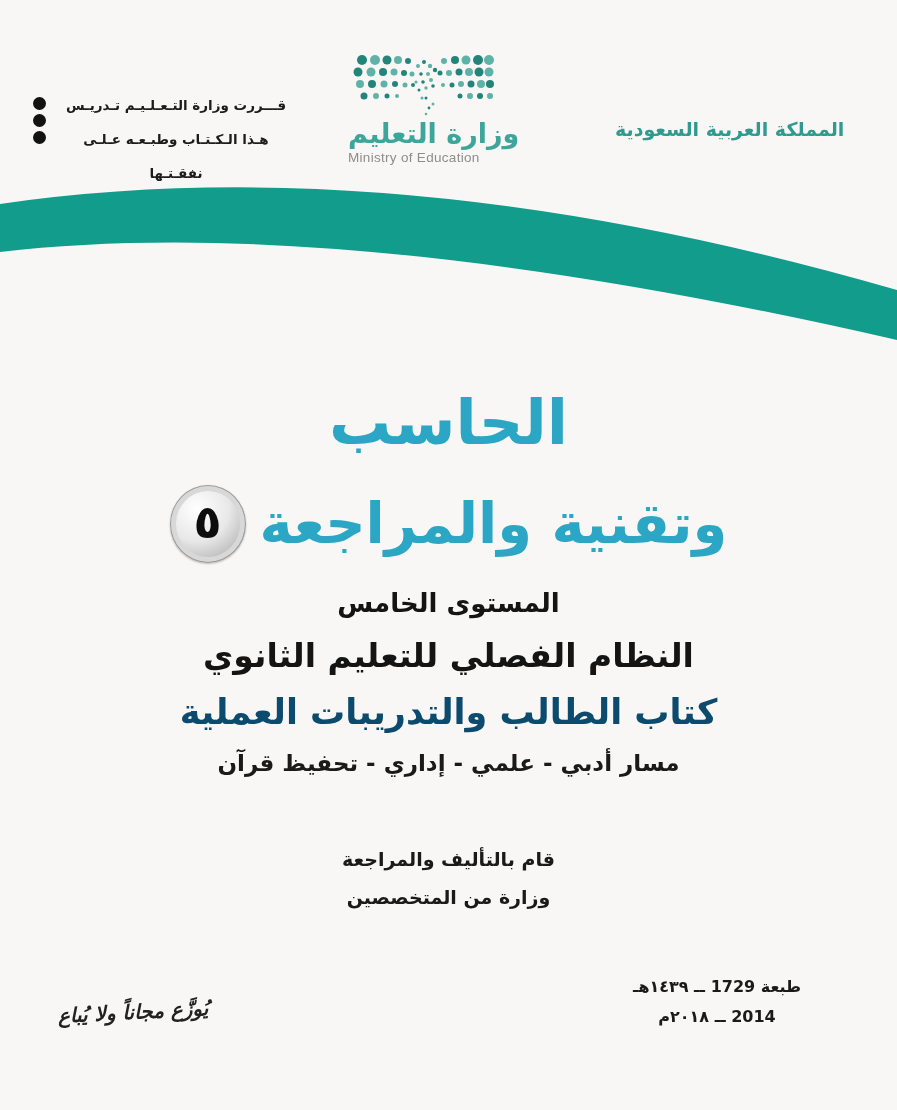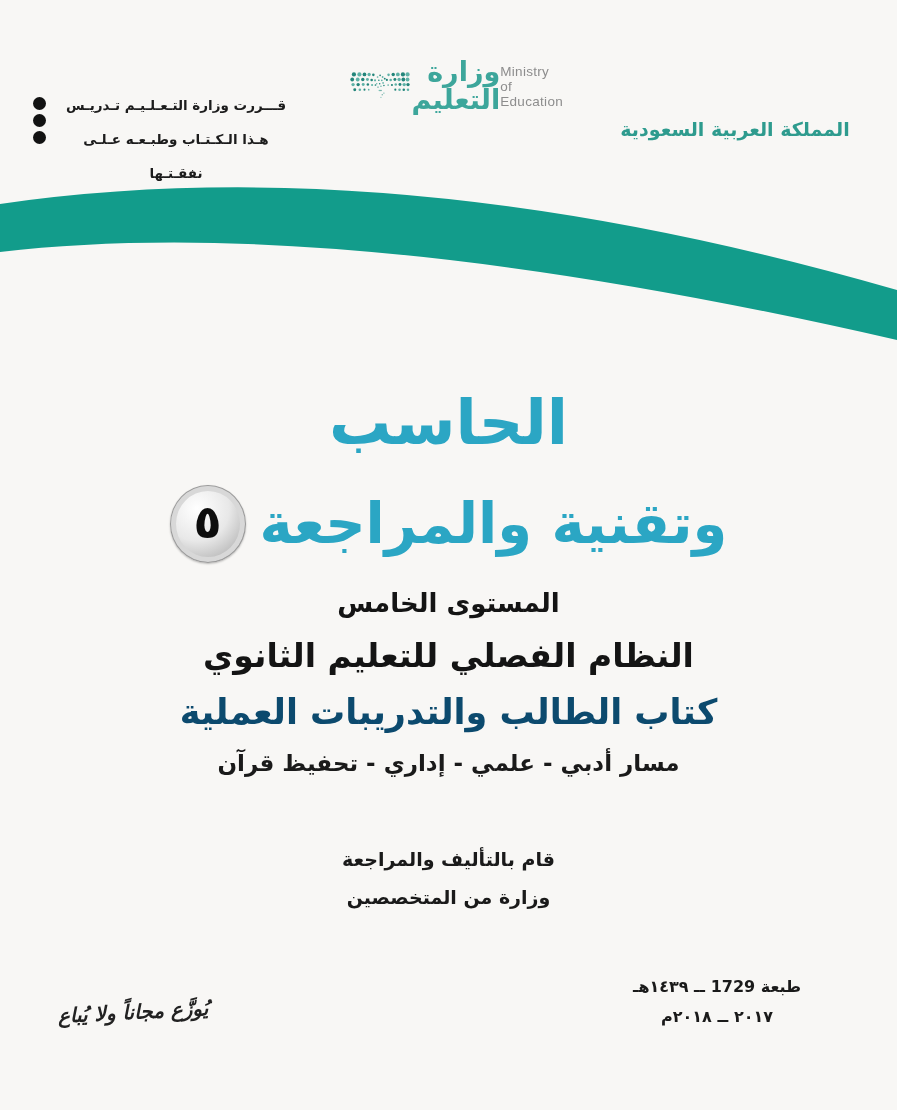--- a/index.html
+++ b/index.html
@@ -20,34 +20,34 @@
   }
   .decree-dots{
     position:absolute;top:97px;left:33px;width:14px;
     display:flex;flex-direction:column;gap:4px;
   }
   .decree-dots span{
     width:13px;height:13px;border-radius:50%;background:#121212;display:block;
   }
   .moe-logo{
     position:absolute;top:52px;left:348px;width:215px;
-    display:flex;flex-direction:row;align-items:center;
+    display:flex;flex-direction:column;align-items:flex-start;
   }
   .moe-logo .palm{width:150px;height:66px;}
   .moe-arabic{
     font-size:27px;font-weight:bold;color:#3da69b;direction:rtl;
     margin-top:2px;line-height:28px;
   }
   .moe-english{
     font-family:"Liberation Sans",sans-serif;
     font-size:13.5px;color:#8d8d8d;margin-top:2px;letter-spacing:.3px;
   }
   .country{
     position:absolute;top:118px;right:42px;width:240px;
-    direction:rtl;text-align:center;
+    direction:rtl;text-align:left;
     font-size:19px;font-weight:bold;color:#2e9b8e;
   }
   
   .swoosh{position:absolute;top:168px;left:0;}
   
   .t-main1{
     position:absolute;top:383px;left:0;width:100%;
     direction:rtl;text-align:center;
     font-size:62px;font-weight:bold;color:#2ba6c4;line-height:80px;
   }
@@ -216,18 +216,18 @@
   <div class="t-book">كتاب الطالب والتدريبات العملية</div>
   <div class="t-tracks">مسار أدبي - علمي - إداري -  تحفيظ قرآن</div>
 
   <div class="authorship">
     <div>قام بالتأليف والمراجعة</div>
     <div>وزارة من المتخصصين</div>
   </div>
 
   <div class="edition">
     <div>طبعة 1729 ــ ١٤٣٩هـ</div>
-    <div>٢٠١٧ ــ ٢٠١٨م</div>
+    <div>2014 ــ ٢٠١٨م</div>
   </div>
 
   <div class="free-dist">يُوزَّع مجاناً ولا يُباع</div>
 
 </div>
 
 </body></html>

